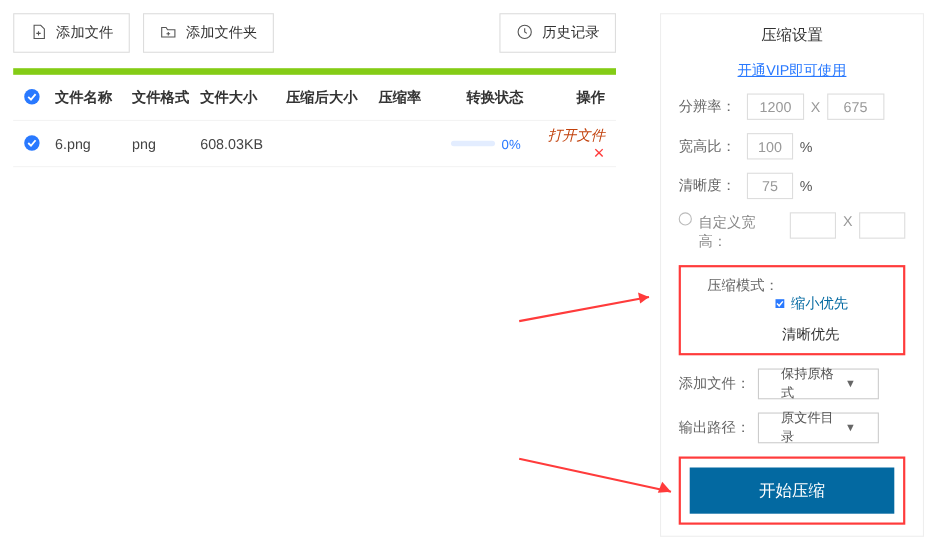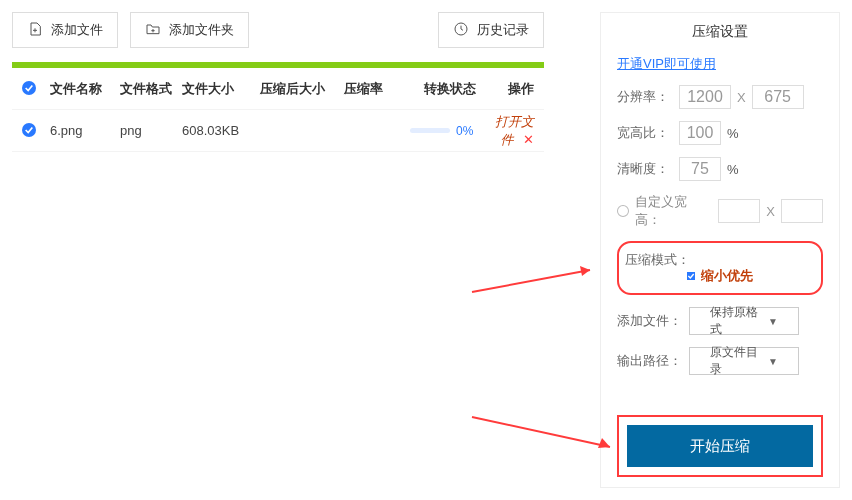--- a/index.html
+++ b/index.html
@@ -1,18 +1,18 @@
 <!DOCTYPE html>
 <html><head>
 <meta charset="utf-8">
 <style>
 * { box-sizing: border-box; margin: 0; padding: 0; font-family: "Microsoft YaHei", Arial, sans-serif; }
 body { background: #fff; width: 852px; height: 500px; position: relative; }
 
-.container { display: flex; padding: 12px; gap: 28px; height: 100%; }
+.container { display: flex; padding: 12px; gap: 12px; height: 100%; }
 
 .main-panel { flex: 1; display: flex; flex-direction: column; position: relative; }
 .toolbar { display: flex; gap: 12px; margin-bottom: 14px; }
 .toolbar-group { display: flex; gap: 12px; }
 .toolbar-spacer { flex: 1; }
 .btn { height: 36px; padding: 0 14px; border: 1px solid #ddd; background: #fff; display: flex; align-items: center; gap: 8px; font-size: 13px; color: #333; cursor: pointer; }
 .btn svg { width: 16px; height: 16px; fill: none; stroke: #555; stroke-width: 1.5; }
 
 .table { border-top: 6px solid #84cc16; }
 .thead, .trow { display: flex; align-items: center; height: 42px; padding: 0 10px; font-size: 13px; border-bottom: 1px solid #f3f3f3; }
@@ -32,35 +32,35 @@
 
 .progress { display: flex; align-items: center; gap: 6px; }
 .bar { width: 40px; height: 5px; background: #e3edff; border-radius: 3px; }
 .pct { color: #2979ff; font-size: 12px; }
 
 .op-link { color: #c2410c; font-style: italic; }
 .op-del { color: #ff3b3b; margin-left: 6px; }
 
 .side-panel { width: 240px; border: 1px solid #eee; padding: 10px 16px; display: flex; flex-direction: column; gap: 12px; font-size: 13px; color: #555; margin-left: 28px; }
 .side-title { text-align: center; font-size: 14px; color: #333; margin-bottom: 2px; }
-.vip-link { color: #2979ff; text-decoration: underline; font-size: 13px; }
+.vip-link { text-align: center; color: #2979ff; text-decoration: underline; font-size: 13px; }
 .row { display: flex; align-items: center; gap: 6px; }
 .row-label { width: 56px; color: #666; }
-.inp { width: 52px; height: 24px; border: 1px solid #ddd; text-align: center; font-size: 16px; color: #999; }
+.inp { width: 52px; height: 24px; border: 1px solid #ddd; text-align: center; font-size: 13px; color: #999; }
 .inp-sm { width: 42px; }
 .sep { color: #999; }
-.radio-row { display: flex; align-items: center; gap: 6px; color: #888; }
+.radio-row { display: flex; align-items: flex-start; gap: 6px; color: #888; }
 .radio-row .r { width: 12px; height: 12px; border: 1px solid #bbb; border-radius: 50%; display: inline-block; }
 .r.on-check { background: #2979ff; display:inline-flex; align-items:center; justify-content:center; }
 .r.on-check svg{width:8px;height:8px;stroke:#fff;stroke-width:2;fill:none;}
 
-.highlight-box { border: 2px solid #ff3b3b; padding: 8px 6px; border-radius: 14px; }
+.highlight-box { border: 2px solid #ff3b3b; padding: 8px 24px; border-radius: 0; }
 .mode-opts { display: flex; flex-direction: column; gap: 10px; padding-left: 62px; margin-top:-2px; }
 .mode-opt { display: flex; align-items: center; gap: 6px; color: #333; }
-.mode-opt.sel { color: #c2410c; font-weight: bold; }
+.mode-opt.sel { color: #0369a1; }
 
 .sel-box { height: 28px; border: 1px solid #ccc; padding: 0 20px; display: flex; align-items: center; justify-content: space-between; width: 110px; font-size: 12px; }
 .sel-box .caret { font-size: 10px; color: #666; }
 
 .start-wrap { margin-top: auto; border: 2px solid #ff3b3b; padding: 8px; }
 .start-btn { width: 100%; height: 42px; background: #0369a1; color: #fff; border: none; font-size: 15px; cursor: pointer; }
 
 .arrow { position: absolute; pointer-events: none; }
 .arrow svg { overflow: visible; }
 </style>
@@ -186,20 +186,24 @@
       </div>
       <div class="mode-opts">
         <div class="mode-opt sel">
           <span class="r on-check">
               <svg viewBox="0 0 12 12">
                 <path d="M2 6l3 3 5-6"></path>
               </svg>
             </span>
           <span>缩小优先</span>
         </div>
+        <div class="mode-opt">
+          <span class="r"></span>
+          <span>清晰优先</span>
+        </div>
       </div>
     </div>
 
     <div class="row">
       <span class="row-label" style="width:66px">添加文件：</span>
       <div class="sel-box">
         <span>保持原格式</span>
         <span class="caret">▼</span>
       </div>
     </div>

